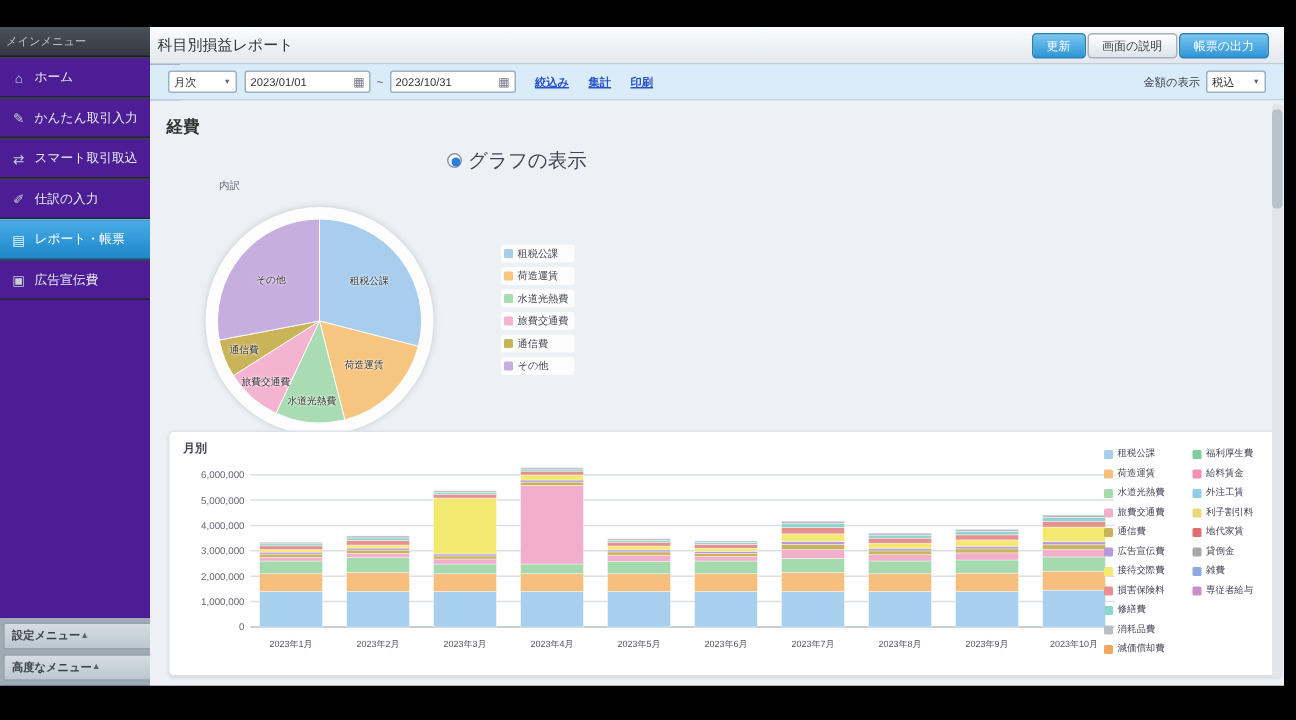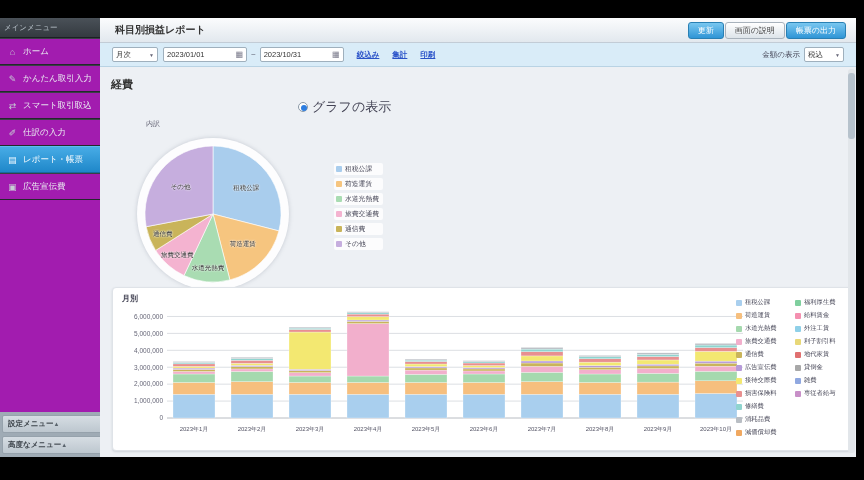--- a/index.html
+++ b/index.html
@@ -2,21 +2,21 @@
 <html><head>
 <meta charset="utf-8">
 <style>
   html,body{margin:0;padding:0;background:#000;}
   *{box-sizing:border-box;}
   .screen{position:relative;width:864px;height:480px;background:#000;overflow:hidden;
           font-family:"Liberation Sans",sans-serif;-webkit-font-smoothing:antialiased;}
   .app{position:absolute;left:0;top:18px;width:856px;height:439px;background:#edf0f4;overflow:hidden;}
 
   
-  .sidebar{position:absolute;left:0;top:0;width:120px;height:439px;background:#a21caf;}
+  .sidebar{position:absolute;left:0;top:0;width:120px;height:439px;background:#4c1d95;}
   .side-header{height:20px;background:linear-gradient(#4a5158,#343a40);border-bottom:1px solid #1d2023;
                display:flex;align-items:center;justify-content:space-between;padding:0 4px;}
   .side-header .lbl{font-size:7.5px;color:#b9c2ca;}
   .collapse-btn{width:13px;height:13px;background:linear-gradient(#6a727b,#4a5158);border:1px solid #23272b;
                 border-radius:2px;color:#e6ebef;font-size:6px;line-height:11px;text-align:center;cursor:pointer;}
   .menu{}
   .menu-item{height:27px;display:flex;align-items:center;gap:5px;padding-left:7px;
              color:#e9edf1;font-size:8.5px;border-bottom:1px solid #24282c;border-top:1px solid #3a4046;cursor:pointer;}
   .menu-item .mi{width:11px;font-size:9px;color:#c7ced5;text-align:center;}
   .menu-item.selected{background:linear-gradient(#47ace6,#1f87c9);border-top:1px solid #5ebbf0;border-bottom:1px solid #176b9f;color:#fff;}
@@ -29,21 +29,21 @@
   .mini-bar{position:absolute;left:2px;right:2px;height:18px;background:linear-gradient(#d6dde3,#bdc7cf);
             border:1px solid #96a2ac;border-radius:2px;display:flex;align-items:center;
             padding:0 5px;font-size:7.5px;font-weight:bold;color:#3c434a;cursor:pointer;}
   .mini-bar .arr{font-size:6px;color:#5a646d;}
   .mini-bar.b1{bottom:24px;} .mini-bar.b2{bottom:3px;}
 
   
   .content{position:absolute;left:100px;top:0;width:756px;height:439px;}
   .titlebar{height:25px;background:linear-gradient(#fbfcfd,#e2e8ee);border-bottom:1px solid #c2ccd6;
             display:flex;align-items:center;}
-  .page-title{font-size:10px;font-weight:bold;color:#333;padding-left:15px;flex:0 0 auto;}
+  .page-title{font-size:10px;font-weight:normal;color:#333;padding-left:5px;flex:0 0 auto;}
   .tb-spacer{flex:1;}
   .tb-btn{height:17px;border-radius:3px;font-size:8px;padding:0 9px;margin-left:1px;line-height:15px;cursor:pointer;}
   .tb-btn.primary{background:linear-gradient(#79c7f0,#2f95d6);border:1px solid #2980b4;color:#fff;}
   .tb-btn.default{background:linear-gradient(#ffffff,#dde4ea);border:1px solid #a8b2bc;color:#444;}
   .tb-btn:last-child{margin-right:10px;}
 
   
   .filterbar{height:24px;background:#d9ecf8;border-bottom:1px solid #b9d3e4;display:flex;align-items:center;padding:0 12px;}
   .fb-ctl{background:#fff;border:1px solid #9fb0bd;border-radius:2px;height:15px;display:flex;align-items:center;
           font-size:7.5px;color:#333;padding:0 3px;cursor:pointer;}

